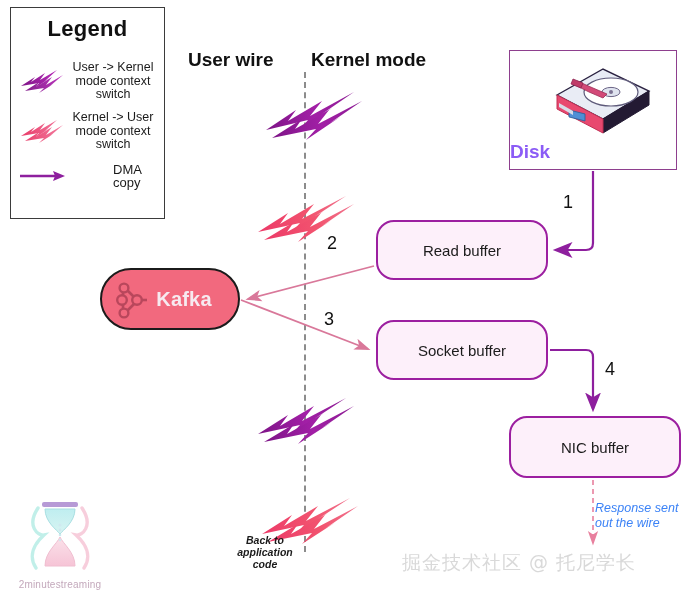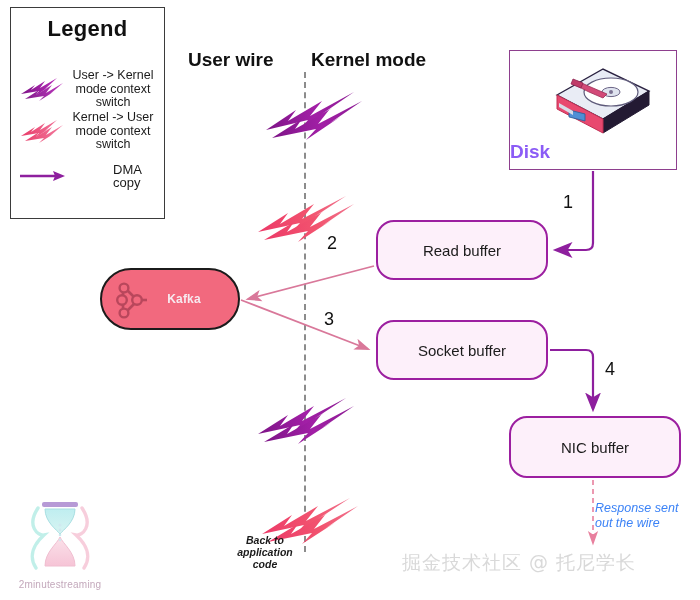--- a/index.html
+++ b/index.html
@@ -54,21 +54,21 @@
     height: 34px;
     position: relative;
   }
   .legend-text {
     flex: 1;
     font-size: 12.5px;
     line-height: 13.5px;
     color: #1b1b1b;
     text-align: center;
   }
-  #legend-row-1 { top: 53px; margin-top: 8px; }
+  #legend-row-1 { top: 53px; }
   #legend-row-2 { top: 103px; }
   #legend-row-3 { top: 158px; }
   #legend-row-4 { top: 192px; }
   #legend-row-3 .legend-text, #legend-row-4 .legend-text {
     text-align: left;
     padding-left: 4px;
     font-size: 13px;
   }
   .legend-row.arrow-row { height: 20px; gap: 42px; }
   .legend-row.arrow-row .legend-sym { height: 20px; }
@@ -150,21 +150,21 @@
     height: 62px;
     border: 2.5px solid #1b1b1b;
     background: #f2697e;
     border-radius: 31px;
     box-sizing: border-box;
     display: flex;
     align-items: center;
     justify-content: center;
   }
   #kafka-label {
-    font-size: 12px;
+    font-size: 20px;
     font-weight: bold;
     color: #f7eaf0;
     letter-spacing: .2px;
     margin-left: 28px;
   }
   #kafka-logo {
     position: absolute;
     left: 12px;
     top: 9px;
   }

